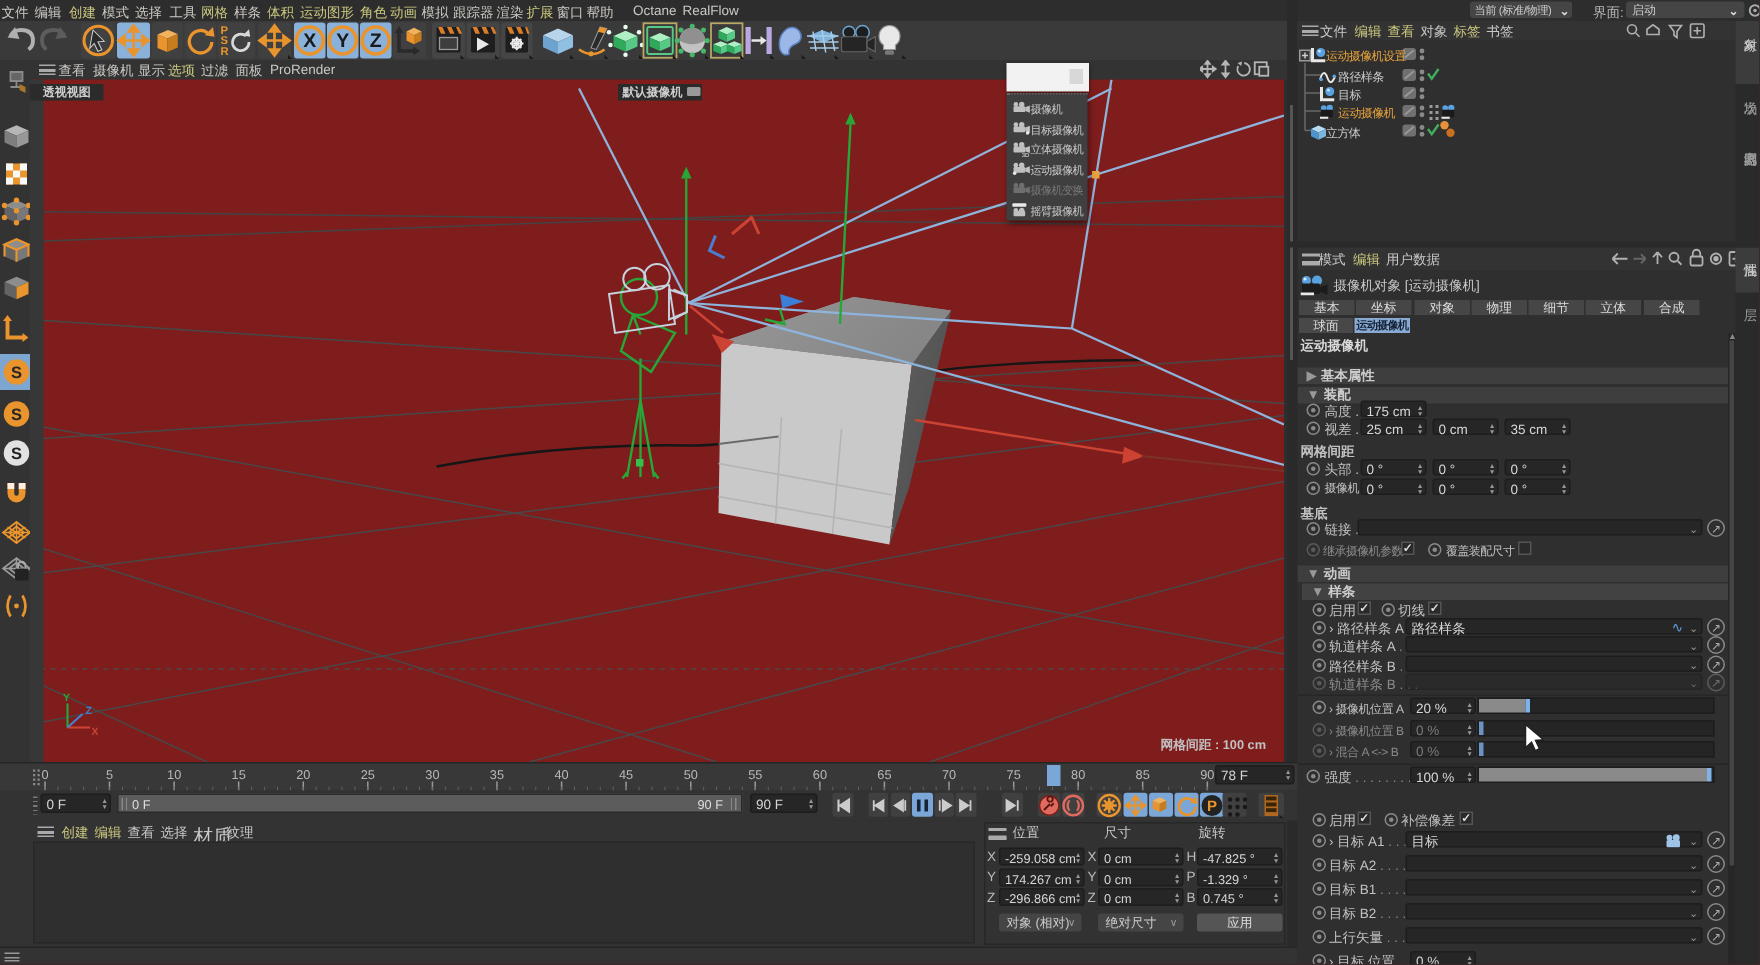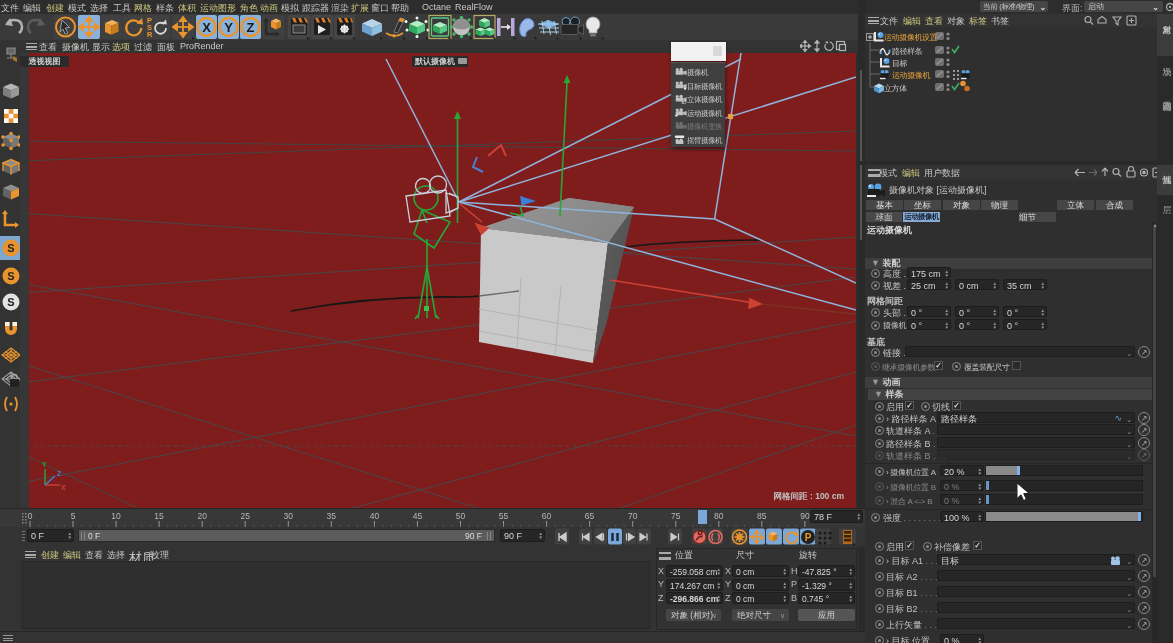--- a/index.html
+++ b/index.html
@@ -648,26 +648,27 @@
         <circle cx="3" cy="3" r="1" fill="#d8eeff"></circle>
         <rect x="1" y="6" width="12" height="7" rx="1" fill="#1c1c1c"></rect>
         <rect x="0" y="12" width="9" height="2" fill="#e8e8e8"></rect>
         <path d="M13 8.5 l5 -2 v7 l-5 -2 z" fill="#1c1c1c"></path>
       </svg>
 <span class="abs" style="left:24px;top:19px;font-size:9px;color:#c8c8c8;">摄像机对象 [运动摄像机]</span>
 <div class="abs" style="left:1px;top:35px;width:37px;height:10px;background:#464646;font-size:8.5px;color:#ddd;text-align:center;line-height:10px;">基本</div>
 <div class="abs" style="left:39px;top:35px;width:37px;height:10px;background:#464646;font-size:8.5px;color:#ddd;text-align:center;line-height:10px;">坐标</div>
 <div class="abs" style="left:78px;top:35px;width:37px;height:10px;background:#464646;font-size:8.5px;color:#ddd;text-align:center;line-height:10px;">对象</div>
 <div class="abs" style="left:116px;top:35px;width:37px;height:10px;background:#464646;font-size:8.5px;color:#ddd;text-align:center;line-height:10px;">物理</div>
-<div class="abs" style="left:154px;top:47px;width:37px;height:10px;background:#464646;font-size:8.5px;color:#ddd;text-align:left;line-height:10px;">细节</div>
+<div class="abs" style="left:154px;top:35px;width:37px;height:10px;background:#464646;font-size:8.5px;color:#ddd;text-align:center;line-height:10px;">细节</div>
 <div class="abs" style="left:192px;top:35px;width:37px;height:10px;background:#464646;font-size:8.5px;color:#ddd;text-align:center;line-height:10px;">立体</div>
 <div class="abs" style="left:231px;top:35px;width:37px;height:10px;background:#464646;font-size:8.5px;color:#ddd;text-align:center;line-height:10px;">合成</div>
 <div class="abs" style="left:1px;top:47px;width:36px;height:10px;background:#484848;font-size:8.5px;color:#ddd;text-align:center;line-height:10px;">球面</div>
 <div class="abs" style="left:38px;top:47px;width:37px;height:10px;background:#89abd3;font-size:7.5px;letter-spacing:-0.6px;color:#16243a;text-align:center;line-height:10px;font-weight:bold;white-space:nowrap;overflow:hidden;">运动摄像机</div>
 <span class="abs" style="left:2px;top:59px;font-size:9px;font-weight:bold;color:#d8d8d8;">运动摄像机</span>
+<div class="abs" style="left:0px;top:80px;width:287px;height:11px;background:#3e3e3e;font-size:9px;color:#ccc;line-height:11px;"><span style="margin-left:6px;color:#999;">▶</span> <b>基本属性</b></div>
 <div class="abs" style="left:0px;top:93px;width:287px;height:11px;background:#3e3e3e;font-size:9px;color:#ccc;line-height:11px;"><span style="margin-left:6px;color:#999;">▼</span> <b>装配</b></div>
 <span class="rec" style="left:6px;top:104px;"></span>
 <span class="abs" style="left:18px;top:103px;font-size:9px;color:#c2c2c2;font-weight:normal;white-space:nowrap;">高度 .</span>
 <div class="fld" style="left:42px;top:102px;width:44px;height:11px;color:#d6d6d6;">175 cm<span class="spin">▲<br>▼</span></div>
 <span class="rec" style="left:6px;top:116px;"></span>
 <span class="abs" style="left:18px;top:115px;font-size:9px;color:#c2c2c2;font-weight:normal;white-space:nowrap;">视差 .</span>
 <div class="fld" style="left:42px;top:114px;width:44px;height:11px;color:#d6d6d6;">25 cm<span class="spin">▲<br>▼</span></div>
 <div class="fld" style="left:90px;top:114px;width:44px;height:11px;color:#d6d6d6;">0 cm<span class="spin">▲<br>▼</span></div>
 <div class="fld" style="left:138px;top:114px;width:44px;height:11px;color:#d6d6d6;">35 cm<span class="spin">▲<br>▼</span></div>
 <span class="abs" style="left:2px;top:130px;font-size:9px;color:#c2c2c2;font-weight:bold;white-space:nowrap;">网格间距</span>
@@ -1058,21 +1059,21 @@
 <div class="fld" style="left:77px;top:18px;width:57px;height:12px;line-height:10px;font-size:8.5px;">0 cm<span class="spin">▲<br>▼</span></div>
 <span class="abs" style="left:136px;top:19px;font-size:9px;color:#bbb;">H</span>
 <div class="fld" style="left:143px;top:18px;width:57px;height:12px;line-height:10px;font-size:8.5px;">-47.825 °<span class="spin">▲<br>▼</span></div>
 <span class="abs" style="left:3px;top:32px;font-size:9px;color:#bbb;">Y</span>
 <div class="fld" style="left:11px;top:32px;width:57px;height:12px;line-height:10px;font-size:8.5px;">174.267 cm<span class="spin">▲<br>▼</span></div>
 <span class="abs" style="left:70px;top:32px;font-size:9px;color:#bbb;">Y</span>
 <div class="fld" style="left:77px;top:32px;width:57px;height:12px;line-height:10px;font-size:8.5px;">0 cm<span class="spin">▲<br>▼</span></div>
 <span class="abs" style="left:136px;top:32px;font-size:9px;color:#bbb;">P</span>
 <div class="fld" style="left:143px;top:32px;width:57px;height:12px;line-height:10px;font-size:8.5px;">-1.329 °<span class="spin">▲<br>▼</span></div>
 <span class="abs" style="left:3px;top:46px;font-size:9px;color:#bbb;">Z</span>
-<div class="fld" style="left:11px;top:45px;width:57px;height:12px;line-height:10px;font-size:8.5px;font-weight:bold;">-296.866 cm<span class="spin">▲<br>▼</span></div>
+<div class="fld" style="left:11px;top:45px;width:57px;height:12px;line-height:10px;font-size:8.5px;">-296.866 cm<span class="spin">▲<br>▼</span></div>
 <span class="abs" style="left:70px;top:46px;font-size:9px;color:#bbb;">Z</span>
 <div class="fld" style="left:77px;top:45px;width:57px;height:12px;line-height:10px;font-size:8.5px;">0 cm<span class="spin">▲<br>▼</span></div>
 <span class="abs" style="left:136px;top:46px;font-size:9px;color:#bbb;">B</span>
 <div class="fld" style="left:143px;top:45px;width:57px;height:12px;line-height:10px;font-size:8.5px;">0.745 °<span class="spin">▲<br>▼</span></div>
 <div class="abs" style="left:11px;top:62px;width:55px;height:12px;background:#454545;border-radius:2px;font-size:8.5px;color:#ccc;line-height:12px;padding-left:5px;">对象 (相对)<span class="abs" style="right:4px;top:1px;font-size:7px;color:#999;">∨</span></div>
 <div class="abs" style="left:77px;top:62px;width:57px;height:12px;background:#454545;border-radius:2px;font-size:8.5px;color:#ccc;line-height:12px;padding-left:5px;">绝对尺寸<span class="abs" style="right:4px;top:1px;font-size:7px;color:#999;">∨</span></div>
 <div class="abs" style="left:143px;top:62px;width:57px;height:12px;background:#555;border-radius:2px;font-size:8.5px;color:#ddd;line-height:12px;text-align:center;">应用</div>
 </div>
 
   <div class="abs" id="status" style="left:0;top:631px;width:865px;height:12px;background:#333;border-top:1px solid #252525;">

